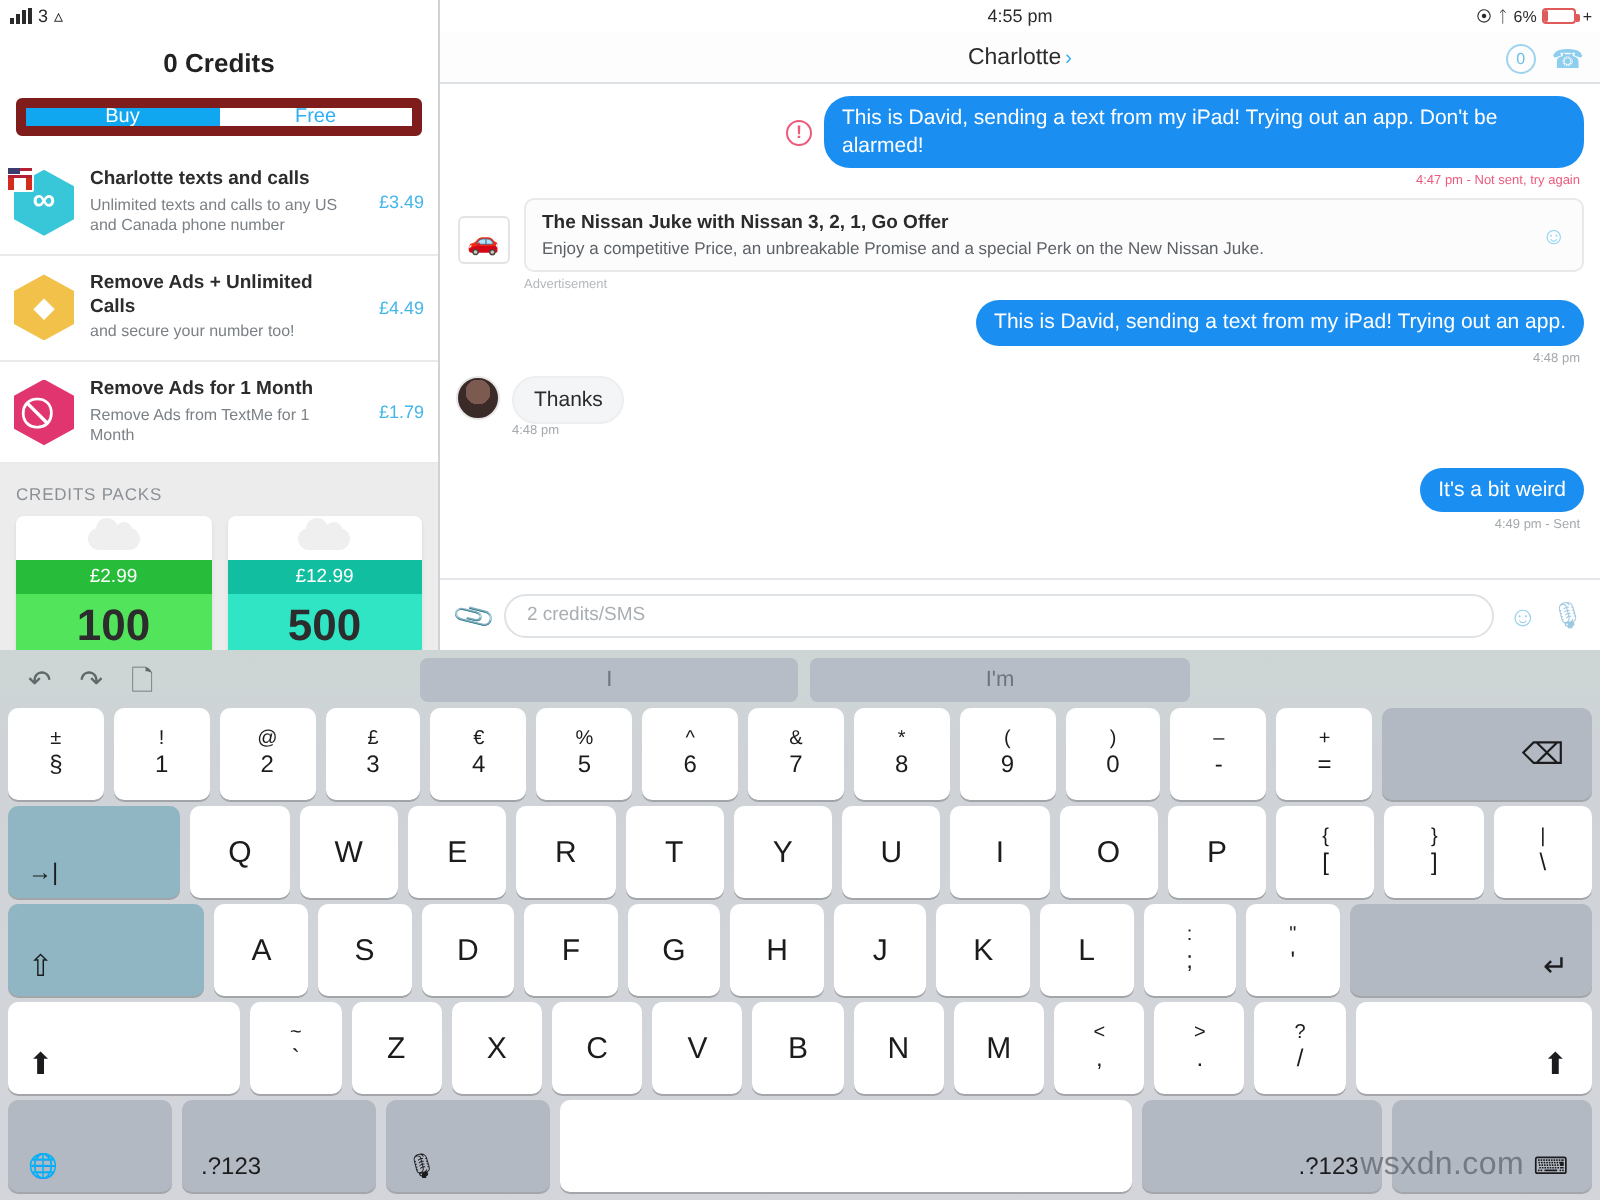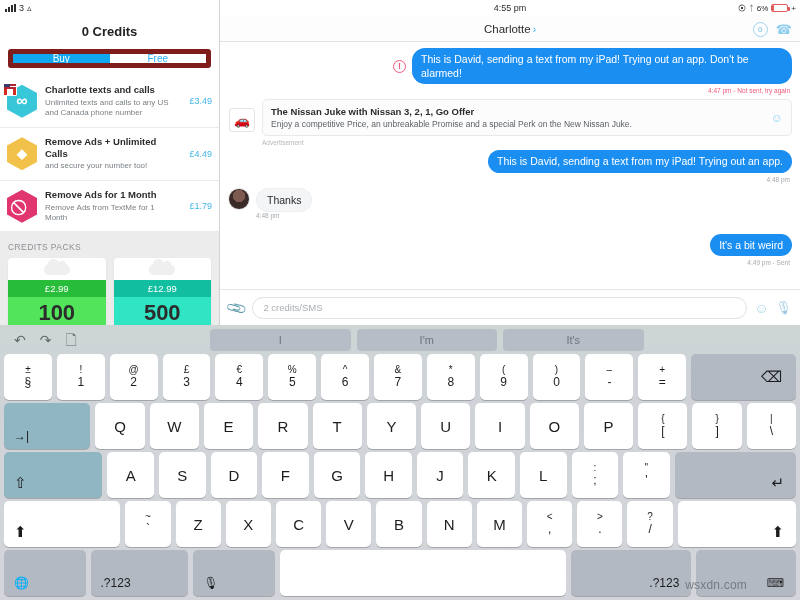--- a/index.html
+++ b/index.html
@@ -237,22 +237,22 @@
   .key.wide15 { flex: 1.55; }
   .key.wide18 { flex: 1.9; }
   .key.wide22 { flex: 2.35; }
   .key.space { flex: 6.2; }
   .key.corner-lo { justify-content: flex-start; align-items: flex-end; padding: 0 0 6px 10px; }
   .key.corner-ro { justify-content: flex-end; align-items: flex-end; padding: 0 12px 6px 0; }
   .key.ctr-r { justify-content: flex-end; padding-right: 14px; }
   .kglyph { font-size: 15px; }
   .kglyph.sm { font-size: 12px; }
   .watermark {
-    position: absolute; right: 49px; bottom: 4px;
-    font-size: 12px; color: #6b7078; letter-spacing: .2px; opacity: .85;
+    position: absolute; right: 34px; bottom: 4px;
+    font-size: 16px; color: #6b7078; letter-spacing: .2px; opacity: .85;
   }
 </style>
 </head>
 <body>
 
 <div id="app">
 
   <div id="left-panel">
 
     <div class="status-bar-left">
@@ -406,21 +406,20 @@
 
     <div class="predict-row">
       <div class="undo-group">
         <span class="tool-ico">↶</span>
         <span class="tool-ico">↷</span>
         <span class="tool-ico">🗋</span>
       </div>
       <div class="pred-cells">
         <div class="pred-cell">I</div>
         <div class="pred-cell">I'm</div>
-        <div class="pred-cell">It's</div>
         <div class="pred-cell empty"></div>
       </div>
     </div>
 
     <div class="krow">
       <div class="key dual">
           <span class="up">±</span>
           <span class="lo">§</span>
         </div>
       <div class="key dual">

